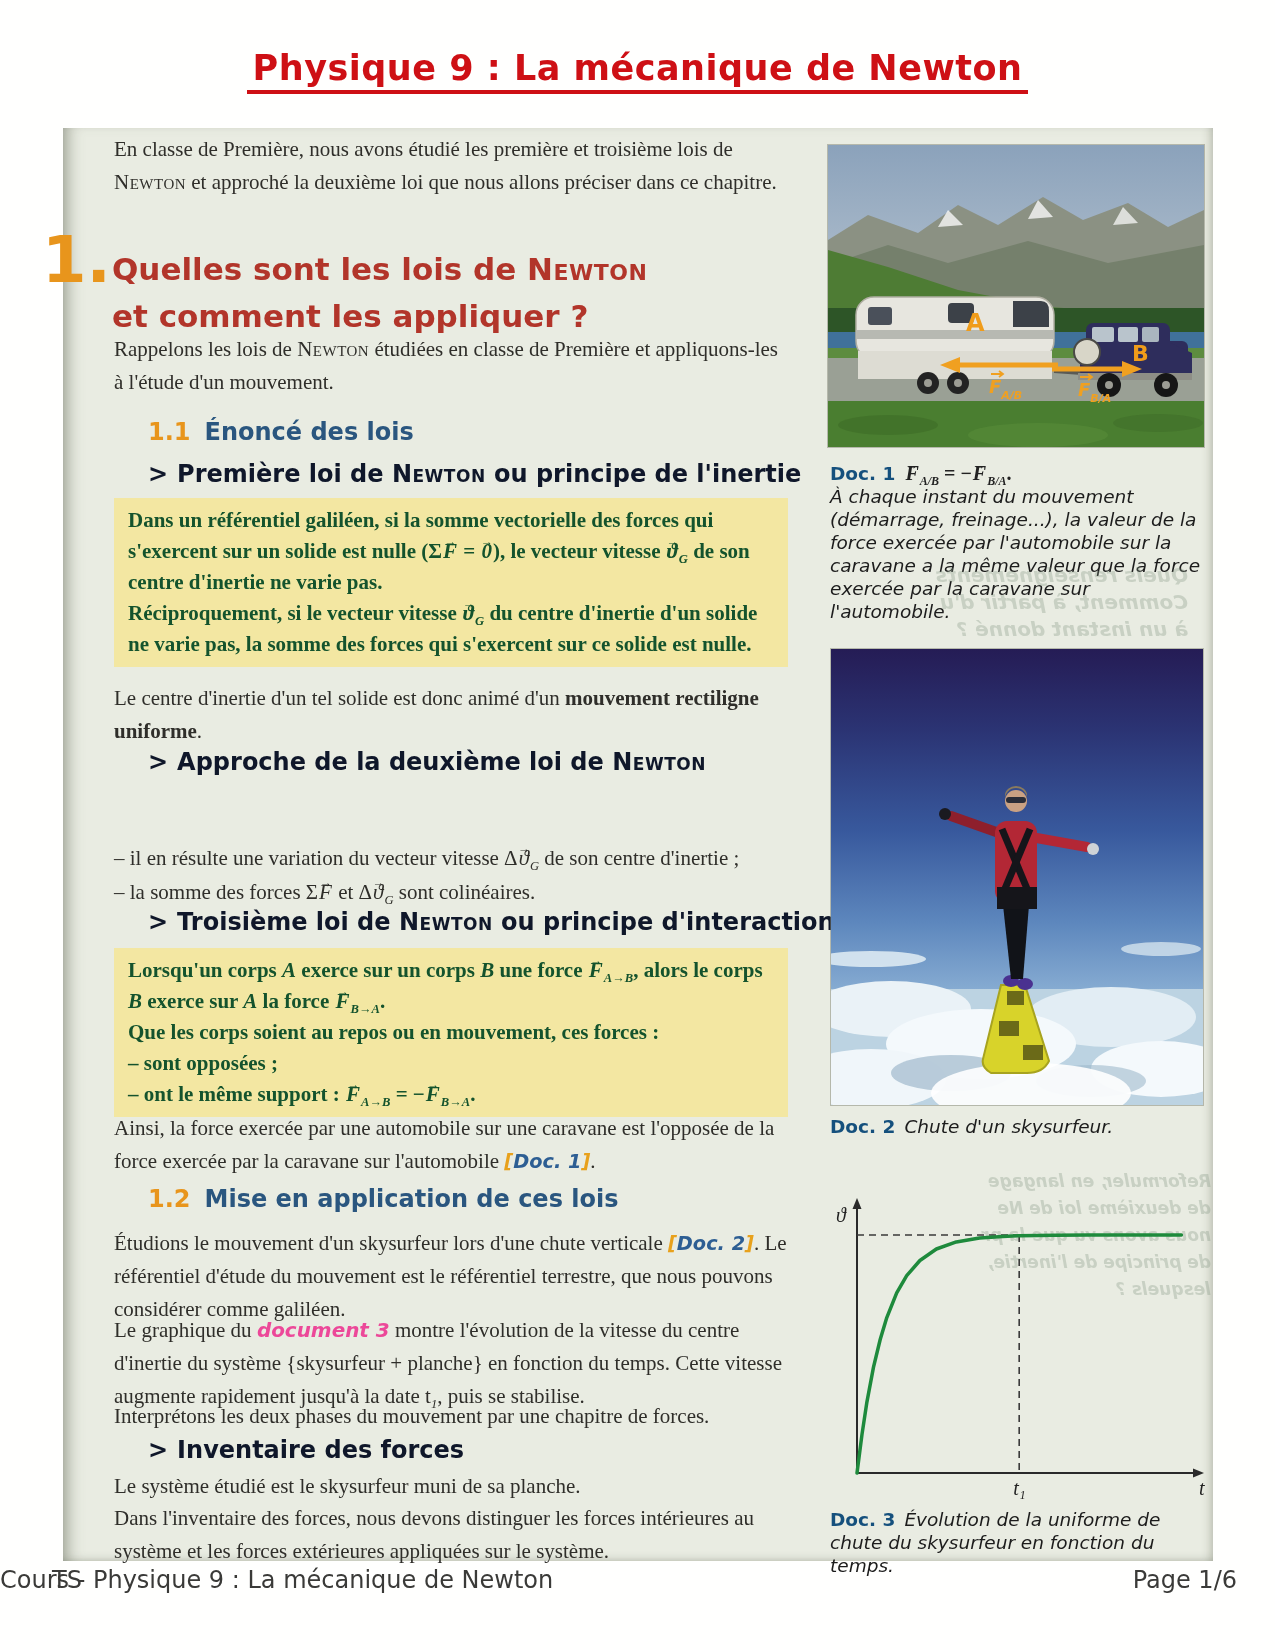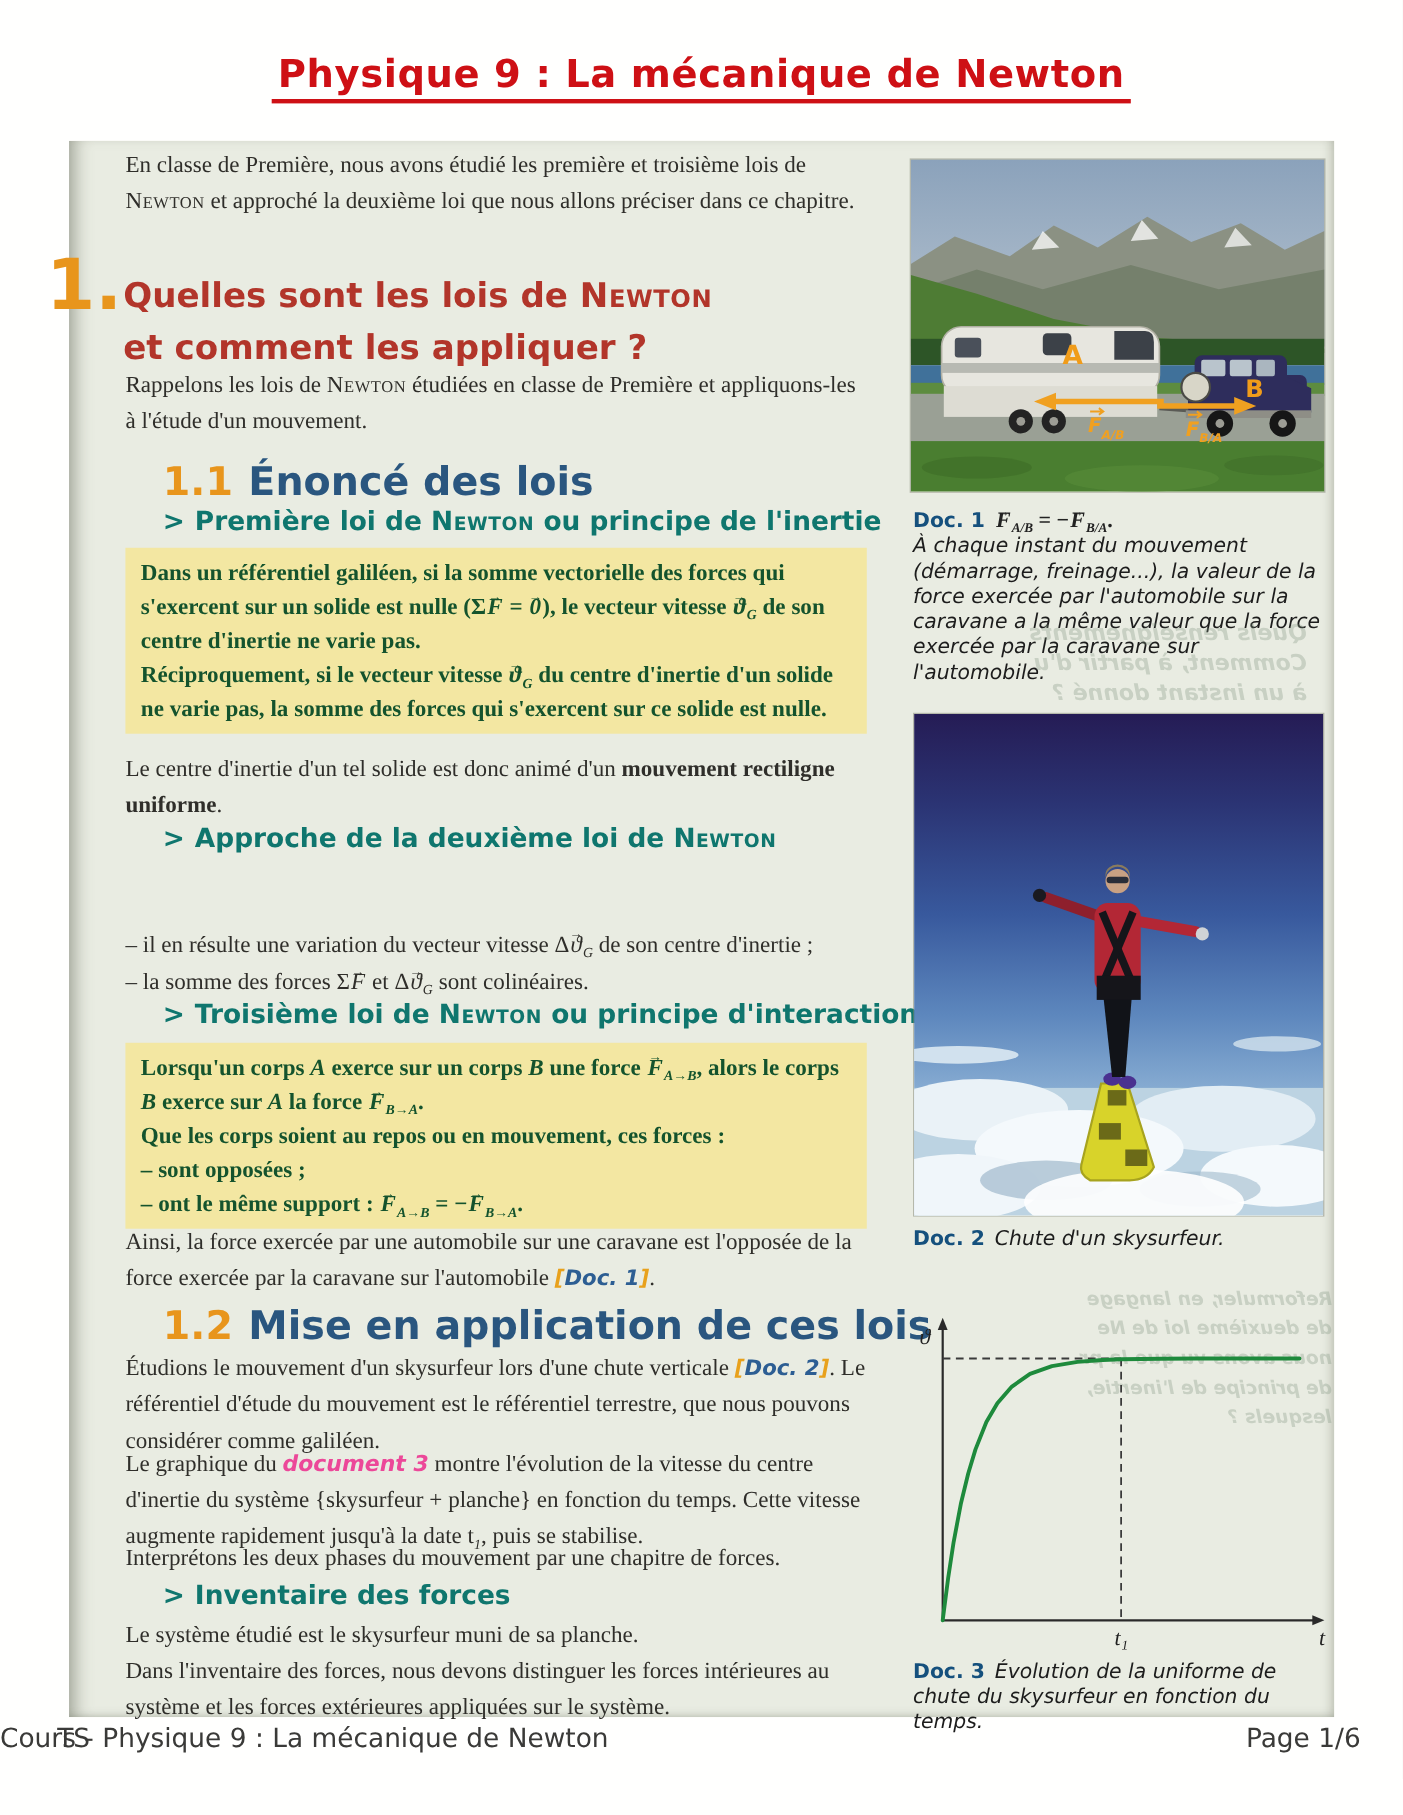--- a/index.html
+++ b/index.html
@@ -20,23 +20,23 @@
   sub{font-size:0.6em;vertical-align:-0.4em;font-style:italic;line-height:0;}
   .vec{display:inline-block;position:relative;font-style:italic;padding:0 1px;}
   .vec::after{content:"\2192";position:absolute;left:50%;transform:translateX(-50%);top:-0.72em;
               font-size:0.58em;font-style:normal;letter-spacing:0;}
   .docref{color:#2d5e93;font-weight:bold;font-style:italic;font-family:"DejaVu Sans",sans-serif;font-size:0.92em;}
   .docref .bk{color:#e8a11c;font-style:italic;}
   .docblue{color:#ec4899;font-weight:bold;font-style:italic;font-family:"DejaVu Sans",sans-serif;font-size:0.95em;}
   
   .bignum{font-family:"DejaVu Sans",sans-serif;font-weight:bold;font-size:64px;line-height:1;color:#e8951c;}
   .h-red{font-family:"DejaVu Sans",sans-serif;font-weight:bold;font-size:31px;line-height:47px;color:#b2352a;}
-  .h-sub{font-family:"DejaVu Sans",sans-serif;font-weight:bold;font-size:36px;color:#2a567f;}
+  .h-sub{font-family:"DejaVu Sans",sans-serif;font-weight:bold;font-size:24px;color:#2a567f;}
   .h-sub .num{color:#e8951c;margin-right:14px;}
-  .h-law{font-family:"DejaVu Sans",sans-serif;font-weight:bold;font-size:24px;color:#0f766e;}
+  .h-law{font-family:"DejaVu Sans",sans-serif;font-weight:bold;font-size:24px;color:#0f172a;}
   .h-law .chev{margin-right:9px;}
   .law-box{background:#f3e7a2;padding:7px 14px;font-weight:bold;color:#14532d;font-size:21px;line-height:31px;}
   
   .photo{position:absolute;box-shadow:0 0 0 1px rgba(130,132,115,.5);}
   .caption{font-family:"DejaVu Sans",sans-serif;font-size:18.5px;line-height:23px;font-style:italic;color:#1c1c1c;}
   .caption .doclabel{font-style:normal;font-weight:bold;color:#15507d;margin-right:9px;}
   .caption .formula{font-family:"Liberation Serif","DejaVu Serif",serif;font-style:normal;font-weight:bold;
                     font-size:20px;color:#222;}
   .ghost{font-family:"DejaVu Sans",sans-serif;font-weight:bold;font-style:italic;color:#7d917d;
          opacity:0.30;filter:blur(0.6px);transform:scaleX(-1);}

